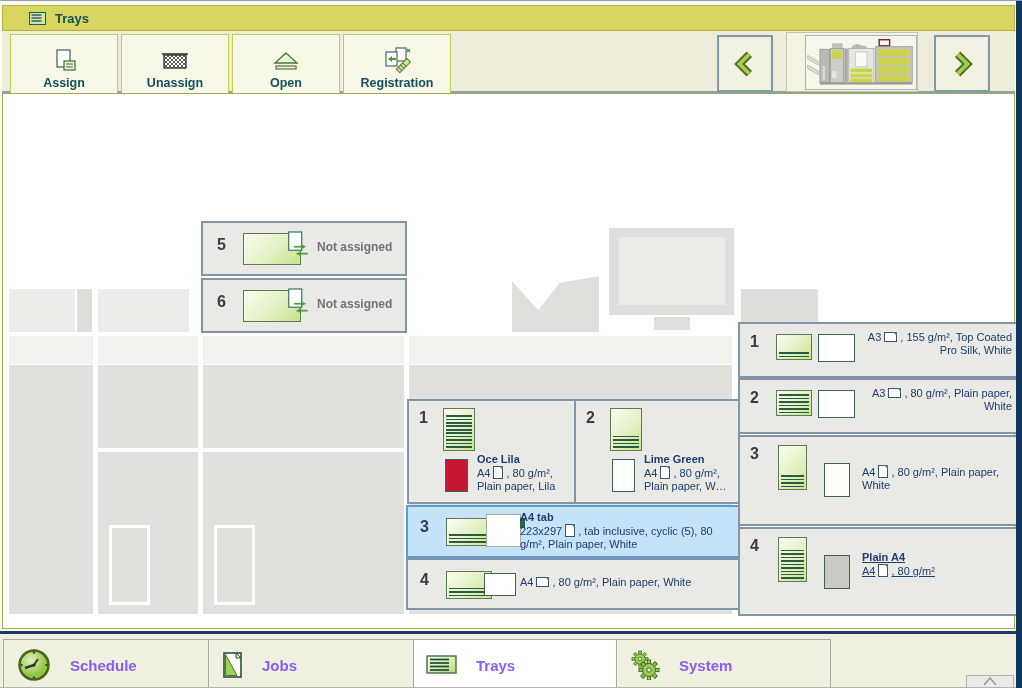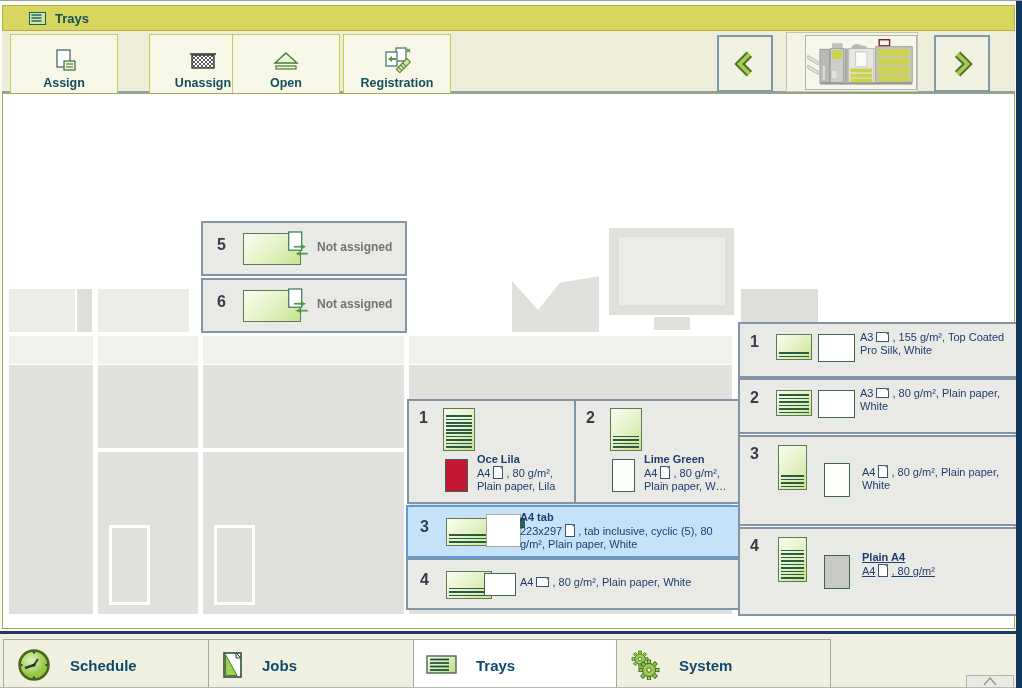--- a/index.html
+++ b/index.html
@@ -61,37 +61,37 @@
   .c12 .tinfo{left:68px;top:52px;width:96px;}
   .c34 .num{left:12px;top:11px;}
   .c34 .ticon{left:38px;top:11px;width:44px;height:26px;}
   .c34 .swatch{left:78px;top:7px;width:21px;height:31px;}
   .c34 .tinfo{left:112px;top:4px;width:212px;}
   .p-c4 .swatch{left:76px;top:13px;width:30px;height:21px;}
   .p-c4 .tinfo{top:16px;}
   .r12 .num{left:10px;top:9px;}
   .r12 .ticon{left:36px;top:10px;width:34px;height:24px;}
   .r12 .swatch{left:78px;top:10px;width:35px;height:26px;}
-  .r12 .tinfo{left:120px;top:7px;width:152px;}
+  .r12 .tinfo{left:120px;top:7px;width:152px;text-align:right;}
   .r34 .num{left:10px;top:8px;}
   .r34 .ticon{left:38px;top:8px;width:27px;height:43px;}
   .r34 .swatch{left:84px;top:26px;width:24px;height:32px;}
   .r34 .tinfo{left:122px;top:28px;width:152px;}
   .p-r4 .tinfo{top:22px;text-decoration:underline;}
   .ext .num{left:14px;top:13px;}
   .ext .ticon{left:40px;top:10px;width:56px;height:30px;}
   .ext .na{position:absolute;left:84px;top:7px;}
   .ext .status-text{left:114px;top:17px;}
 
   
   .tabbar{left:0;top:630px;width:1016px;height:58px;background:#f0f0e0;border-top:3px solid #1b3a67;}
   .tab{position:absolute;top:5px;height:50px;background:#f0f0e0;border:1px solid #a3ab9c;
     display:flex;align-items:center;padding-left:12px;gap:18px;cursor:pointer;}
   .tab.sel{background:#ffffff;}
-  .tab .tlbl{font-size:15px;font-weight:bold;color:#0c4a6e;}
+  .tab .tlbl{font-size:15px;font-weight:bold;color:#8b5cf6;}
   .scrollbtn{left:966px;top:674px;width:48px;height:14px;background:#eaeae6;
     border:1px solid #b2b2ae;display:flex;align-items:flex-start;justify-content:center;cursor:pointer;}
 </style>
 </head>
 <body>
 
 <div class="window">
 
   <div class="abs titlebar">
     <svg width="17" height="13" viewBox="0 0 17 13">
@@ -106,21 +106,21 @@
   <div class="abs toolbar">
     <div class="tbtn" style="left:8px;">
       <svg width="26" height="24" viewBox="0 0 26 24">
         <rect x="6" y="1" width="13" height="17" fill="#fff" stroke="#4a6a6a" stroke-width="1.3"></rect>
         <rect x="13" y="12" width="11" height="9" fill="#e9f6cf" stroke="#3f6a40" stroke-width="1.2"></rect>
         <line x1="15" y1="15" x2="22" y2="15" stroke="#3f6a40"></line>
         <line x1="15" y1="18" x2="22" y2="18" stroke="#3f6a40"></line>
       </svg>
       <span class="lbl">Assign</span>
     </div>
-    <div class="tbtn" style="left:119px;margin-left:28px;">
+    <div class="tbtn" style="left:119px;">
       <svg width="28" height="24" viewBox="0 0 28 24">
         <defs>
           <pattern id="chk" width="4" height="4" patternUnits="userSpaceOnUse">
             <rect width="2" height="2" fill="#5a5a5a"></rect>
               <rect x="2" y="2" width="2" height="2" fill="#5a5a5a"></rect>
             <rect x="2" width="2" height="2" fill="#fff"></rect>
               <rect y="2" width="2" height="2" fill="#fff"></rect>
           </pattern>
         </defs>
         <rect x="3" y="6" width="22" height="13" fill="url(#chk)" stroke="#3a3a3a" stroke-width="1.4"></rect>

